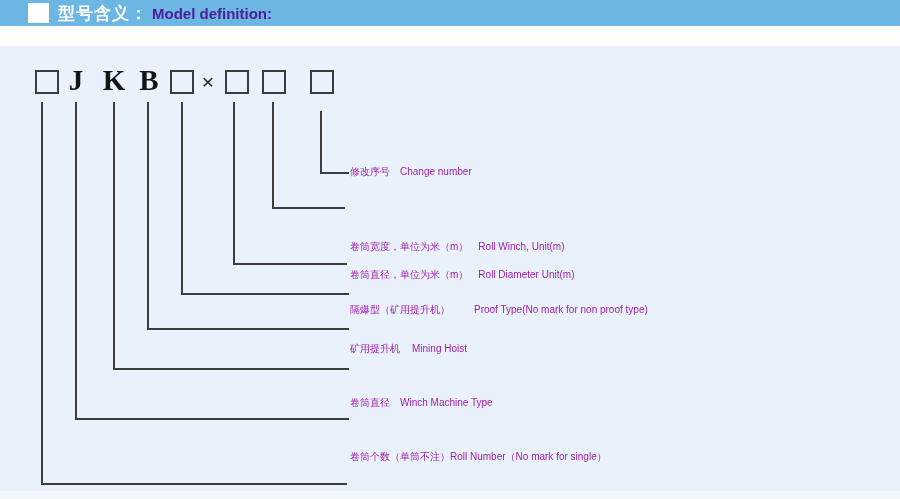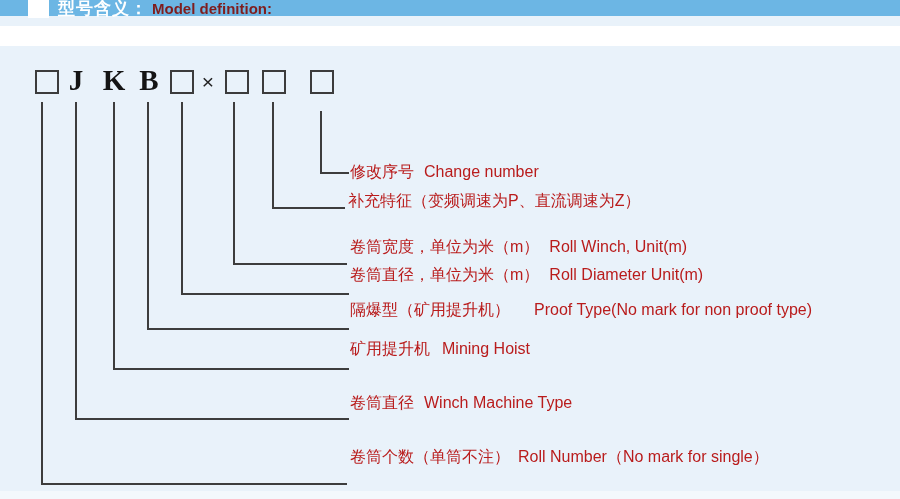--- a/index.html
+++ b/index.html
@@ -4,34 +4,34 @@
 <style>
   html,body{margin:0;padding:0;}
   body{
     width:900px;height:499px;position:relative;overflow:hidden;
     background:#e9f2fa;
     font-family:"Liberation Sans","DejaVu Sans",sans-serif;
     color:#262626;
   }
   
   .header-bar{
-    position:absolute;left:0;top:0;width:900px;height:16px;
+    position:absolute;left:0;top:0;width:900px;height:26px;
     background:#6cb6e4;
     display:flex;align-items:center;
   }
   .marker{
     width:21px;height:20px;background:#ffffff;
     margin-left:28px;flex:0 0 auto;
   }
   .title-zh{
     color:#ffffff;font-weight:bold;font-size:17px;
     margin-left:9px;letter-spacing:1px;white-space:nowrap;
   }
   .title-en{
-    color:#7f1d1d;font-weight:bold;font-size:15px;
+    color:#4c1d95;font-weight:bold;font-size:15px;
     margin-left:4px;white-space:nowrap;
   }
   .white-band{
     position:absolute;left:0;top:26px;width:900px;height:20px;background:#ffffff;
   }
   .bottom-strip{
     position:absolute;left:0;top:491px;width:900px;height:8px;background:#f3f8fc;
   }
   
   .mbox{
@@ -48,22 +48,22 @@
     font-size:21px;color:#222222;text-align:center;
   }
   
   .conn{
     position:absolute;
     border-left:2px solid #3d3d3d;
     border-bottom:2px solid #3d3d3d;
   }
   
   .lbl{
-    position:absolute;left:350px;font-size:16px;line-height:20px;
-    white-space:nowrap;color:#b91c1c;
+    position:absolute;left:350px;font-size:10px;line-height:20px;
+    white-space:nowrap;color:#a21caf;
   }
   .lbl .en{margin-left:10px;}
   .lbl.two-line{left:340px;line-height:21px;}
   .lbl.two-line .zh{margin-left:8px;}
   .lbl.two-line .en{display:block;margin-left:0;}
 </style>
 </head>
 <body>
 
 <div class="header-bar">
@@ -92,21 +92,21 @@
 <div class="conn" style="left:147px;top:102px;width:200px;height:226px"></div>
 <div class="conn" style="left:113px;top:102px;width:234px;height:266px"></div>
 <div class="conn" style="left:75px;top:102px;width:272px;height:316px"></div>
 <div class="conn" style="left:41px;top:102px;width:304px;height:381px"></div>
 
 <div class="lbl" style="top:162px">
   <span class="zh">修改序号</span><span class="en">Change number</span>
 </div>
 
 <div class="lbl two-line" style="top:190px">
-  <span class="zh">补充特征（变频调速为P、直流调速为Z）</span>
+  
 </div>
 
 <div class="lbl" style="top:237px">
   <span class="zh">卷筒宽度，单位为米（m）</span><span class="en">Roll Winch, Unit(m)</span>
 </div>
 
 <div class="lbl" style="top:265px">
   <span class="zh">卷筒直径，单位为米（m）</span><span class="en">Roll Diameter Unit(m)</span>
 </div>
 
@@ -116,16 +116,16 @@
 
 <div class="lbl" style="top:339px">
   <span class="zh">矿用提升机</span><span class="en" style="margin-left:12px">Mining Hoist</span>
 </div>
 
 <div class="lbl" style="top:393px">
   <span class="zh">卷筒直径</span><span class="en" style="">Winch Machine Type</span>
 </div>
 
 <div class="lbl" style="top:447px">
-  <span class="zh">卷筒个数（单筒不注）</span><span class="en" style="margin-left:8px">Roll Number（No mark for single）</span>
+  <span class="zh">卷筒个数（单筒不注）</span><span class="en" style="margin-left:0">Roll Number（No mark for single）</span>
 </div>
 
 <div class="bottom-strip"></div>
 
 </body></html>

